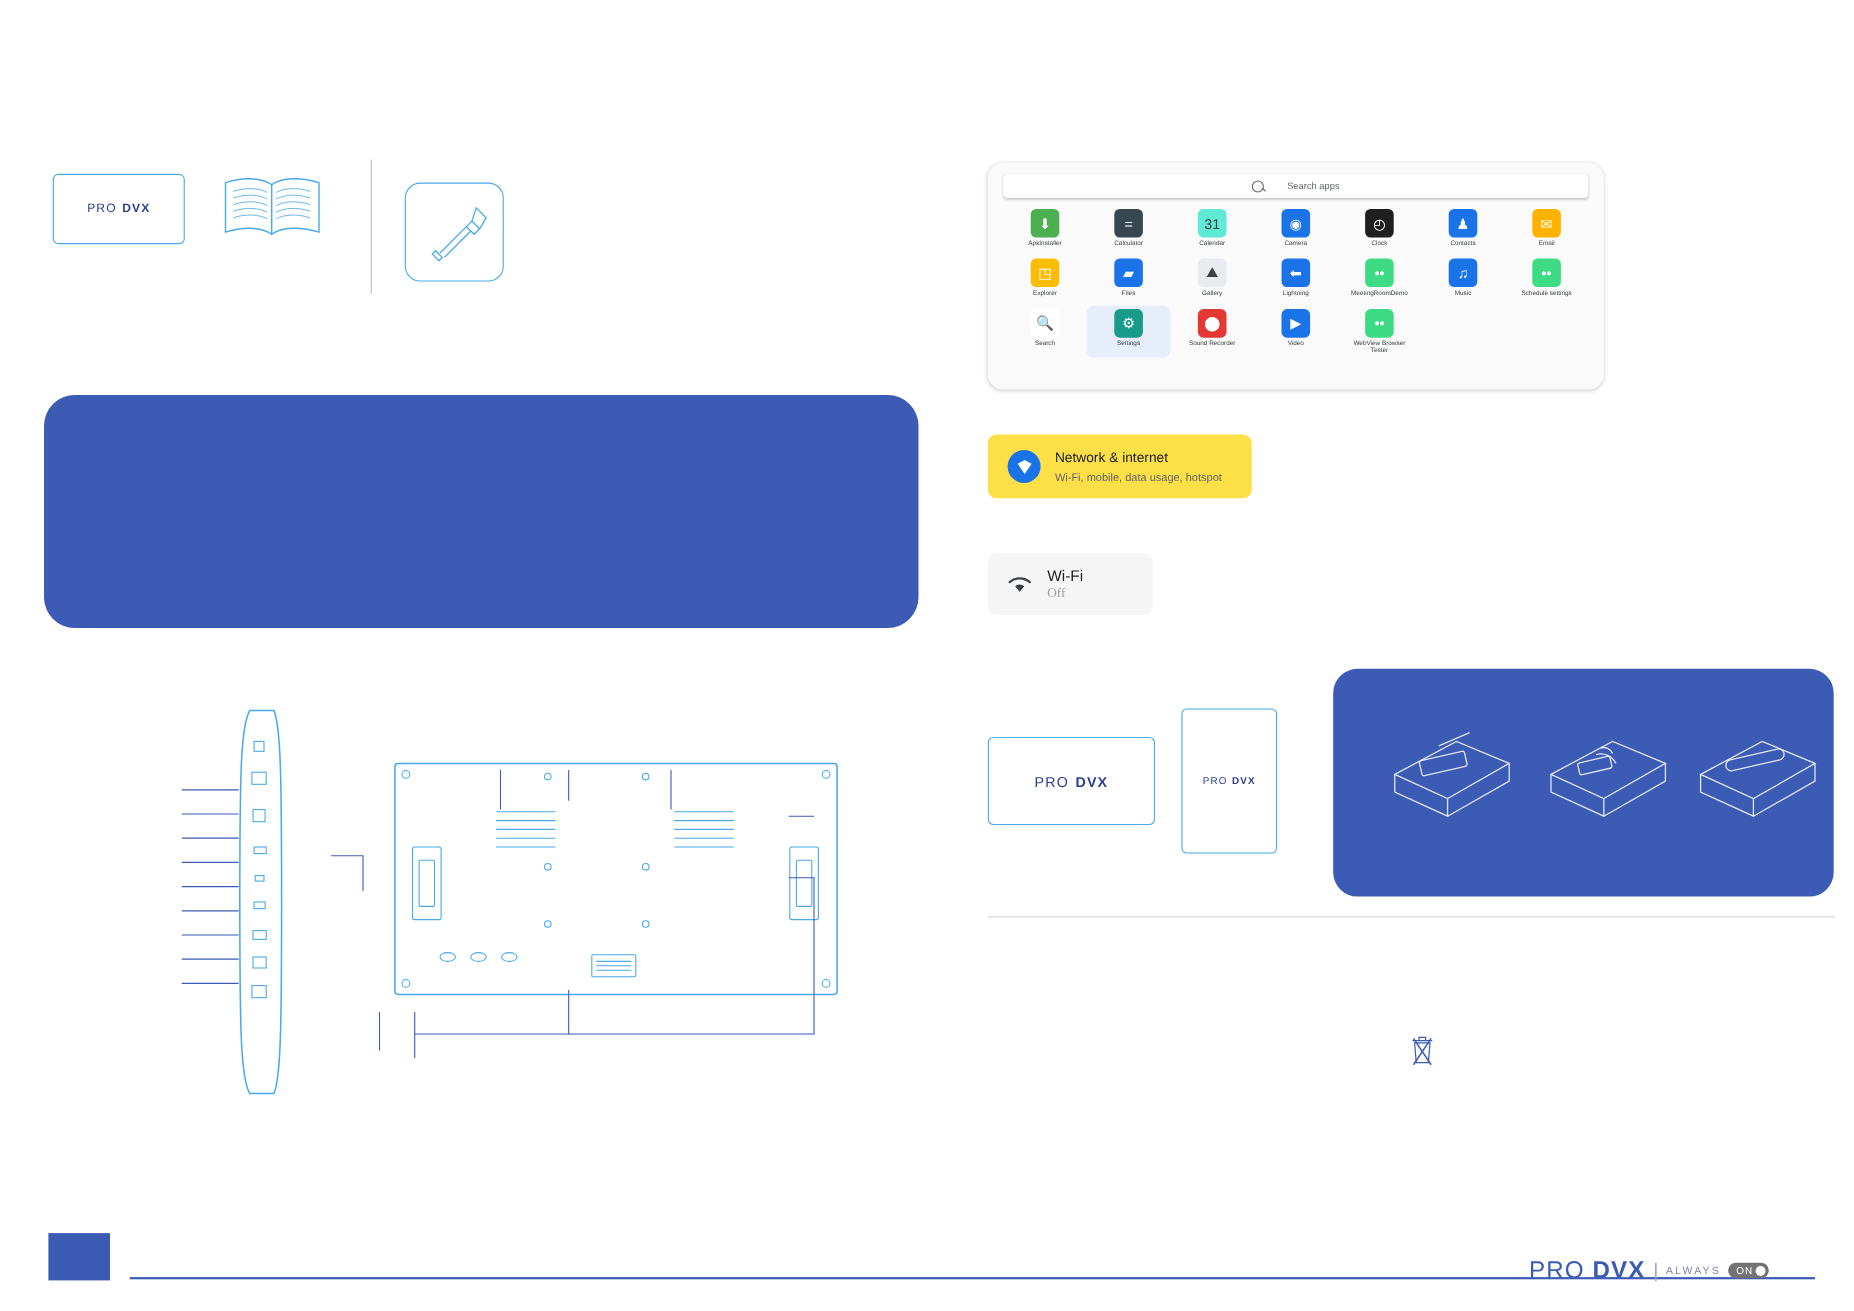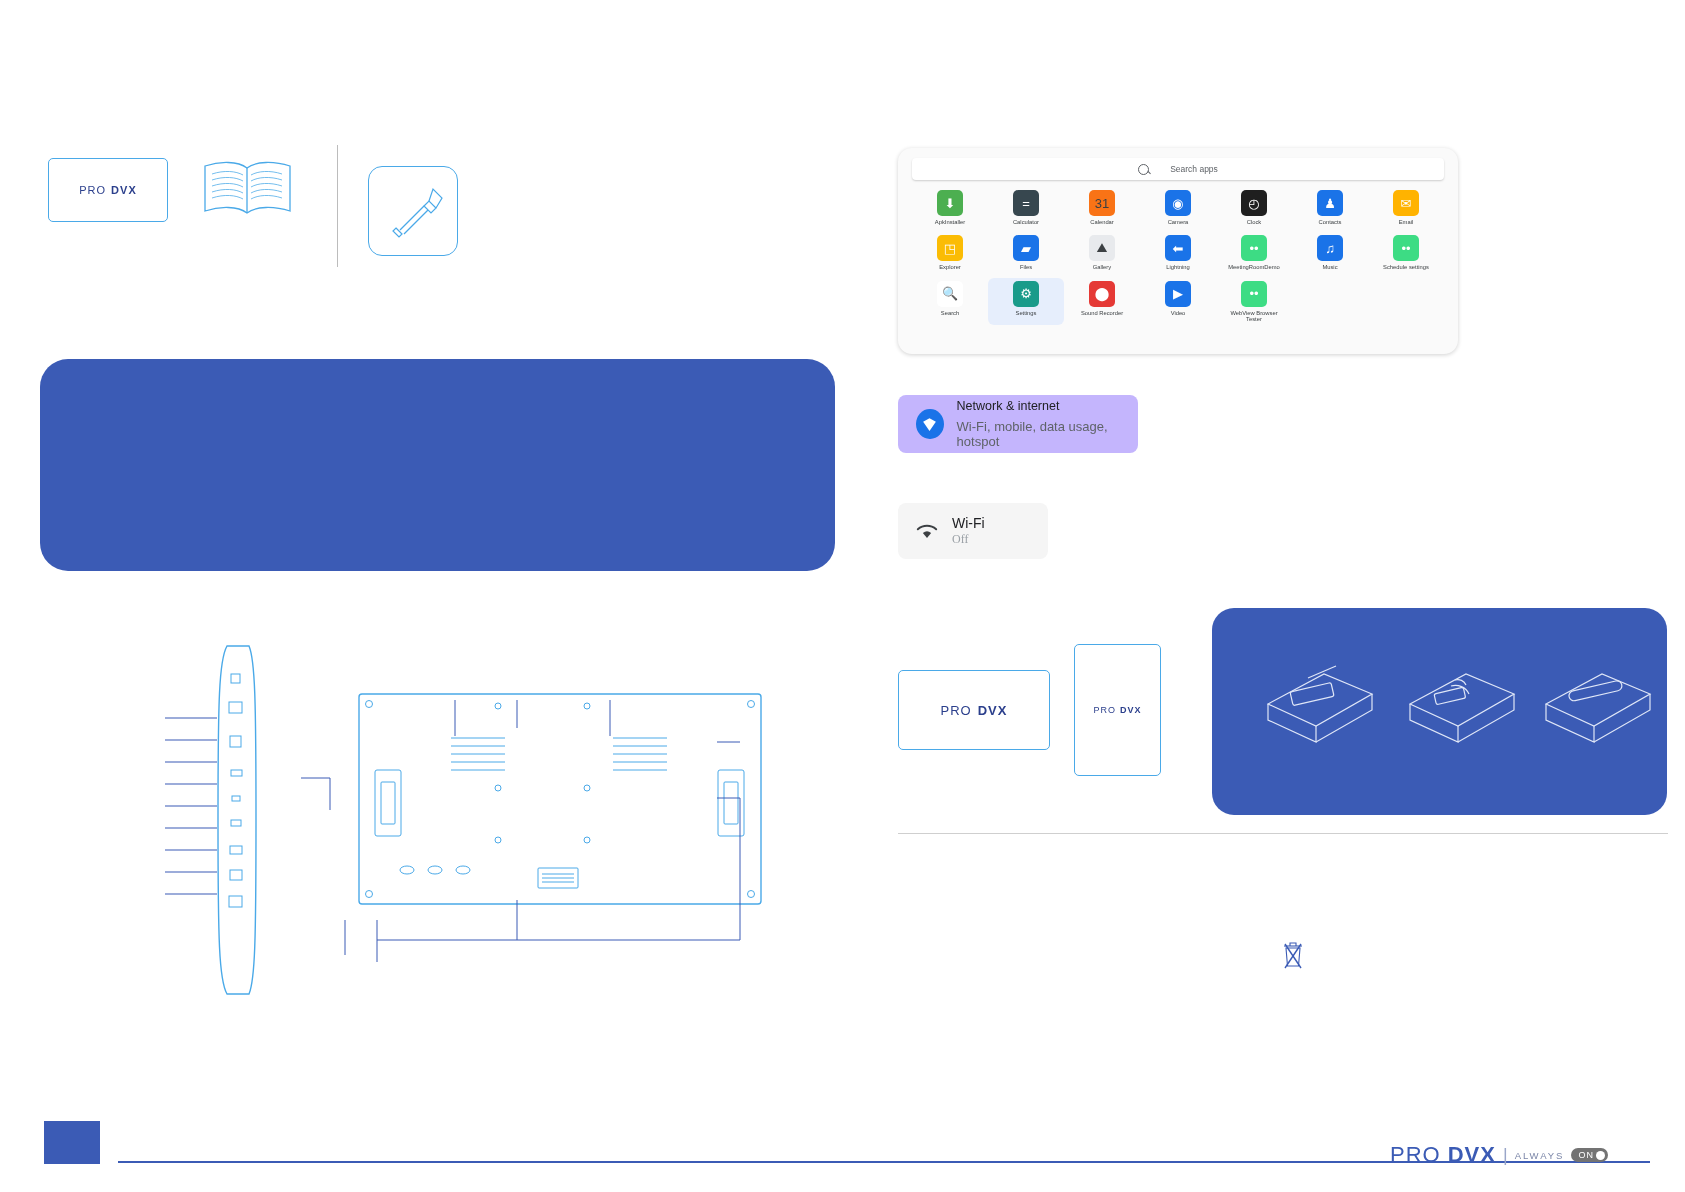--- a/index.html
+++ b/index.html
@@ -33,24 +33,24 @@
   #search-bar .mag::after{content:"";position:absolute;width:4px;height:1.4px;background:#5f6368;transform:rotate(45deg);right:-3px;bottom:0px;}
   #search-label{font-size:8.5px;color:#5f6368;}
   #app-grid{position:absolute;left:14px;top:42px;width:532px;display:grid;grid-template-columns:repeat(7,1fr);row-gap:10px;}
   .app-cell{display:flex;flex-direction:column;align-items:center;gap:3px;}
   .app-ico{width:26px;height:26px;border-radius:5px;display:flex;align-items:center;justify-content:center;font-size:13px;color:#fff;}
   .app-name{font-size:5.8px;color:#3c4043;text-align:center;line-height:1.1;max-width:58px;}
   .app-cell.selected .app-ico{outline:none;}
   .app-cell.selected{background:#e6eefc;border-radius:6px;padding:3px 0 2px;margin:-3px 0 -2px;}
 
   
-  #network-card{left:898px;top:395px;width:240px;height:58px;background:#c4b5fd;border-radius:8px;display:flex;align-items:center;gap:13px;padding-left:18px;box-sizing:border-box;}
+  #network-card{left:898px;top:395px;width:240px;height:58px;background:#fde047;border-radius:8px;display:flex;align-items:center;gap:13px;padding-left:18px;box-sizing:border-box;}
   .net-ico{width:30px;height:30px;border-radius:50%;background:#1a73e8;display:flex;align-items:center;justify-content:center;}
   #network-title{font-size:12.5px;color:#202124;}
-  #network-sub{font-size:13px;color:#5f6368;margin-top:6px;}
+  #network-sub{font-size:10px;color:#5f6368;margin-top:6px;}
 
   
   #wifi-card{left:898px;top:503px;width:150px;height:56px;background:#f5f5f5;border-radius:8px;display:flex;align-items:center;gap:14px;padding-left:18px;box-sizing:border-box;}
   #wifi-title{font-size:14px;color:#202124;}
   #wifi-state{font-size:12px;color:#9aa0a6;margin-top:1px;font-family:Liberation Serif, serif;}
 
   
   #dev-land{left:898px;top:670px;width:150px;height:78px;border:1.3px solid #4aa9e8;border-radius:5px;display:flex;align-items:center;justify-content:center;background:#fff;}
   #dev-port{left:1074px;top:644px;width:85px;height:130px;border:1.3px solid #4aa9e8;border-radius:5px;display:flex;align-items:center;justify-content:center;background:#fff;}
   #blue-panel-2{left:1212px;top:608px;width:455px;height:207px;background:#3b5bb5;border-radius:22px;}
@@ -204,21 +204,21 @@
   <div id="app-grid">
       <div class="app-cell">
         <div class="app-ico" style="background: rgb(76, 175, 80); color: rgb(255, 255, 255);">⬇</div>
         <div class="app-name">ApkInstaller</div>
       </div>
       <div class="app-cell">
         <div class="app-ico" style="background: rgb(55, 71, 79); color: rgb(255, 255, 255);">=</div>
         <div class="app-name">Calculator</div>
       </div>
       <div class="app-cell">
-        <div class="app-ico" style="background: #f97316; color: rgb(60, 64, 67);">31</div>
+        <div class="app-ico" style="background: #5eead4; color: rgb(60, 64, 67);">31</div>
         <div class="app-name">Calendar</div>
       </div>
       <div class="app-cell">
         <div class="app-ico" style="background: rgb(26, 115, 232); color: rgb(255, 255, 255);">◉</div>
         <div class="app-name">Camera</div>
       </div>
       <div class="app-cell">
         <div class="app-ico" style="background: rgb(31, 31, 31); color: rgb(255, 255, 255);">◴</div>
         <div class="app-name">Clock</div>
       </div>

